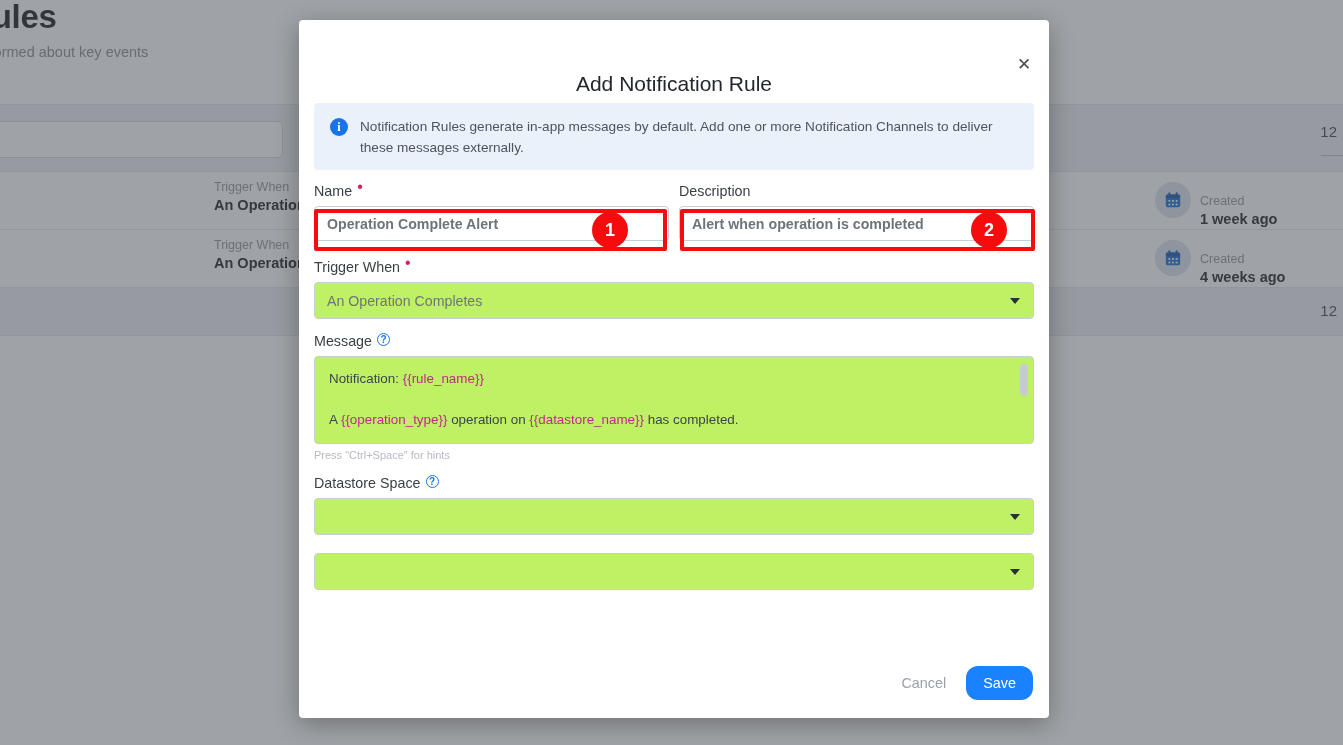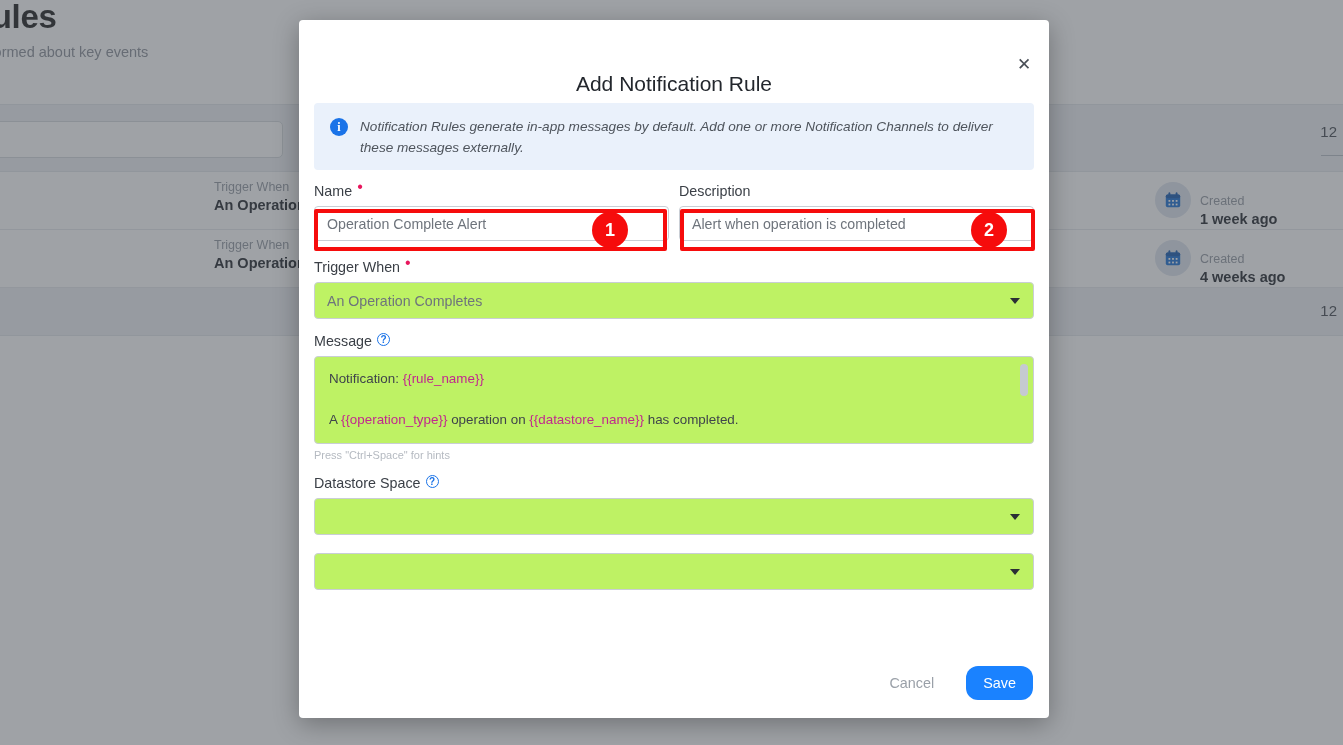--- a/index.html
+++ b/index.html
@@ -128,21 +128,20 @@
     background: #1a73e8; color: #fff;
     font-size: 12px; font-weight: 700;
     display: flex; align-items: center; justify-content: center;
     margin-top: 2px;
     font-family: "Liberation Serif", serif;
   }
   .info-text {
     margin-left: 12px;
     font-size: 13.6px; line-height: 21px; color: #4e545c;
     max-width: 645px;
-    font-style: italic;
   }
 
   
   .form {
     position: absolute; left: 15px; top: 163px;
     width: 720px;
   }
   .field-label {
     font-size: 14.3px; color: #3a3f46; margin-bottom: 7px;
     display: flex; align-items: flex-start; gap: 5px;
@@ -159,20 +158,21 @@
   .col { width: 355px; position: relative; }
 
   .txtinput {
     width: 100%; height: 35px;
     border: 1px solid #c9ced5; border-radius: 4px;
     background: #fff;
     padding: 0 12px;
     font-size: 14.2px; color: #5d636b;
     font-family: "Liberation Sans", sans-serif;
     outline: none;
+    font-weight: bold;
   }
   .txtinput::placeholder { color: #6e747c; }
 
   .selectbox {
     width: 100%; height: 37px;
     border: 1px solid #c9ced5; border-radius: 4px;
     background: #bef264;
     display: flex; align-items: center;
     padding: 0 10px 0 12px;
     font-size: 14.2px; color: #6e747c;
@@ -207,21 +207,21 @@
   .hint {
     font-size: 11px; color: #b5bac1; margin-top: 5px;
   }
 
   .mt18 { margin-top: 18px; }
   .mt14 { margin-top: 14px; }
 
   
   .footer {
     position: absolute; right: 16px; bottom: 18px;
-    display: flex; align-items: center; gap: 18px;
+    display: flex; align-items: center; gap: 6px;
   }
   .btn-cancel {
     background: none; border: none;
     font-size: 14.4px; color: #9aa0a8;
     padding: 9px 14px; cursor: pointer;
     font-family: "Liberation Sans", sans-serif;
   }
   .btn-save {
     background: #1a82ff; border: none; border-radius: 12px;
     color: #fff; font-size: 14.4px;

